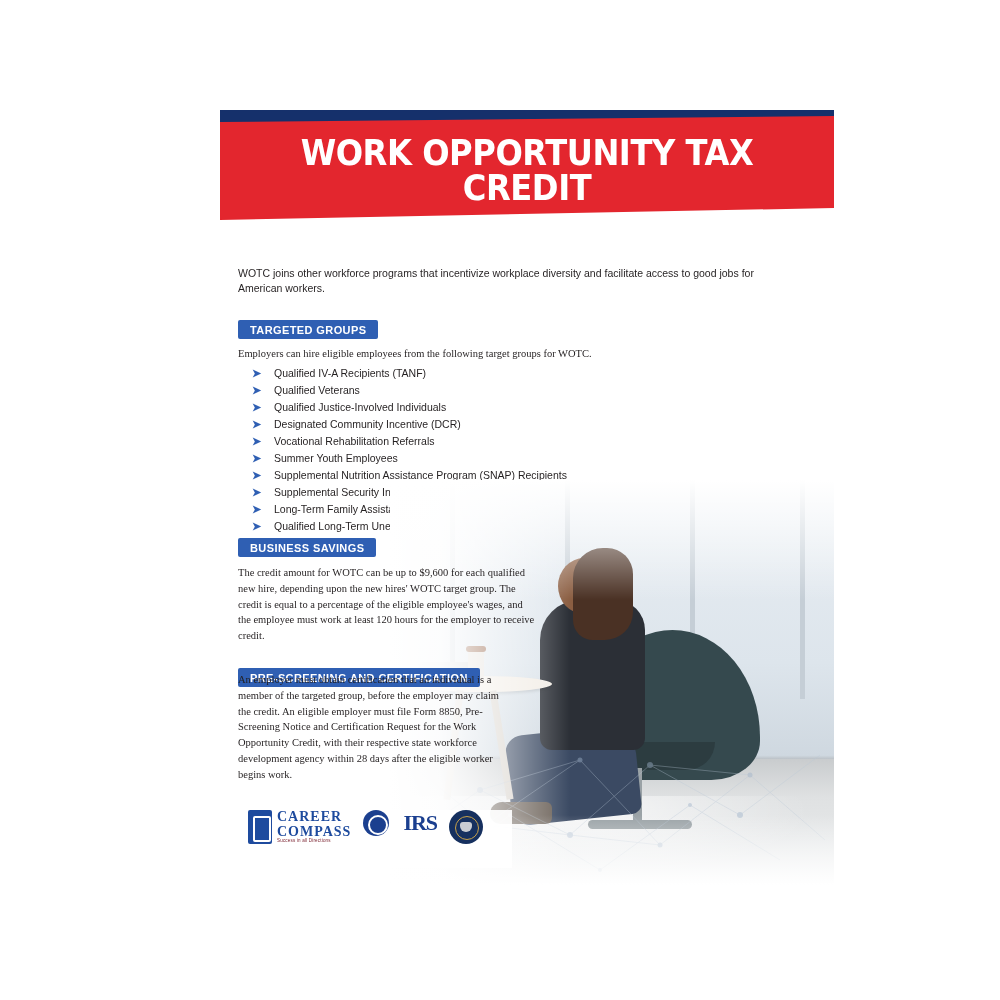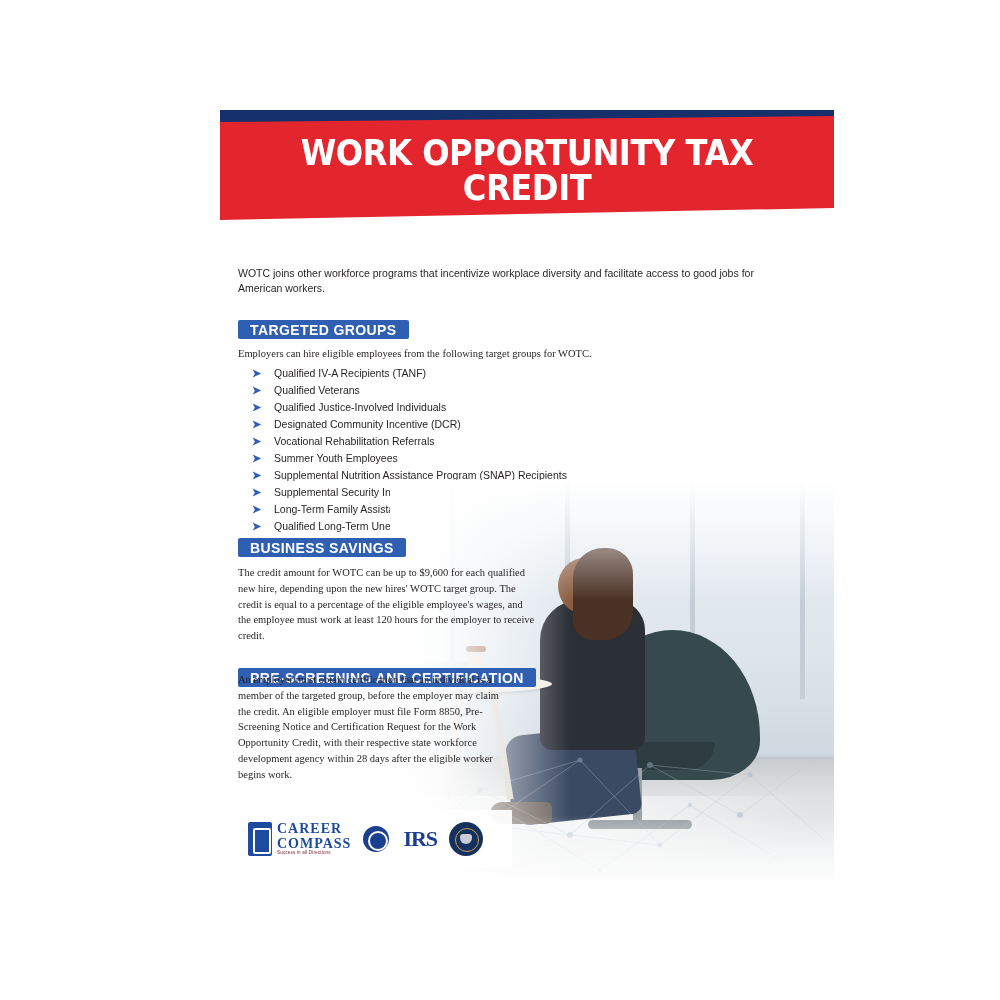--- a/index.html
+++ b/index.html
@@ -86,21 +86,21 @@
   }
   #intro1 { top: 118px; }
   #intro2 { top: 156px; }
 
   
   .pill {
     position: absolute;
     height: 19px;
     background: #2f5fb3;
     color: #ffffff;
-    font-size: 14px;
+    font-size: 11px;
     font-weight: bold;
     letter-spacing: 0.4px;
     display: flex;
     align-items: center;
     padding: 0 12px;
     border-radius: 2px;
     white-space: nowrap;
   }
 
   .sec-text {
@@ -303,21 +303,21 @@
 
   
   #footer-logos {
     position: absolute;
     left: 14px;
     top: 700px;
     width: 264px;
     height: 58px;
     background: rgba(255,255,255,0.92);
     display: flex;
-    align-items: center;
+    align-items: flex-start;
     gap: 12px;
     padding-left: 14px;
   }
   .logo-cc { display: flex; align-items: center; gap: 5px; }
   .cc-mark {
     width: 24px; height: 34px;
     background: #1e4b9e;
     position: relative;
     border-radius: 2px;
   }

